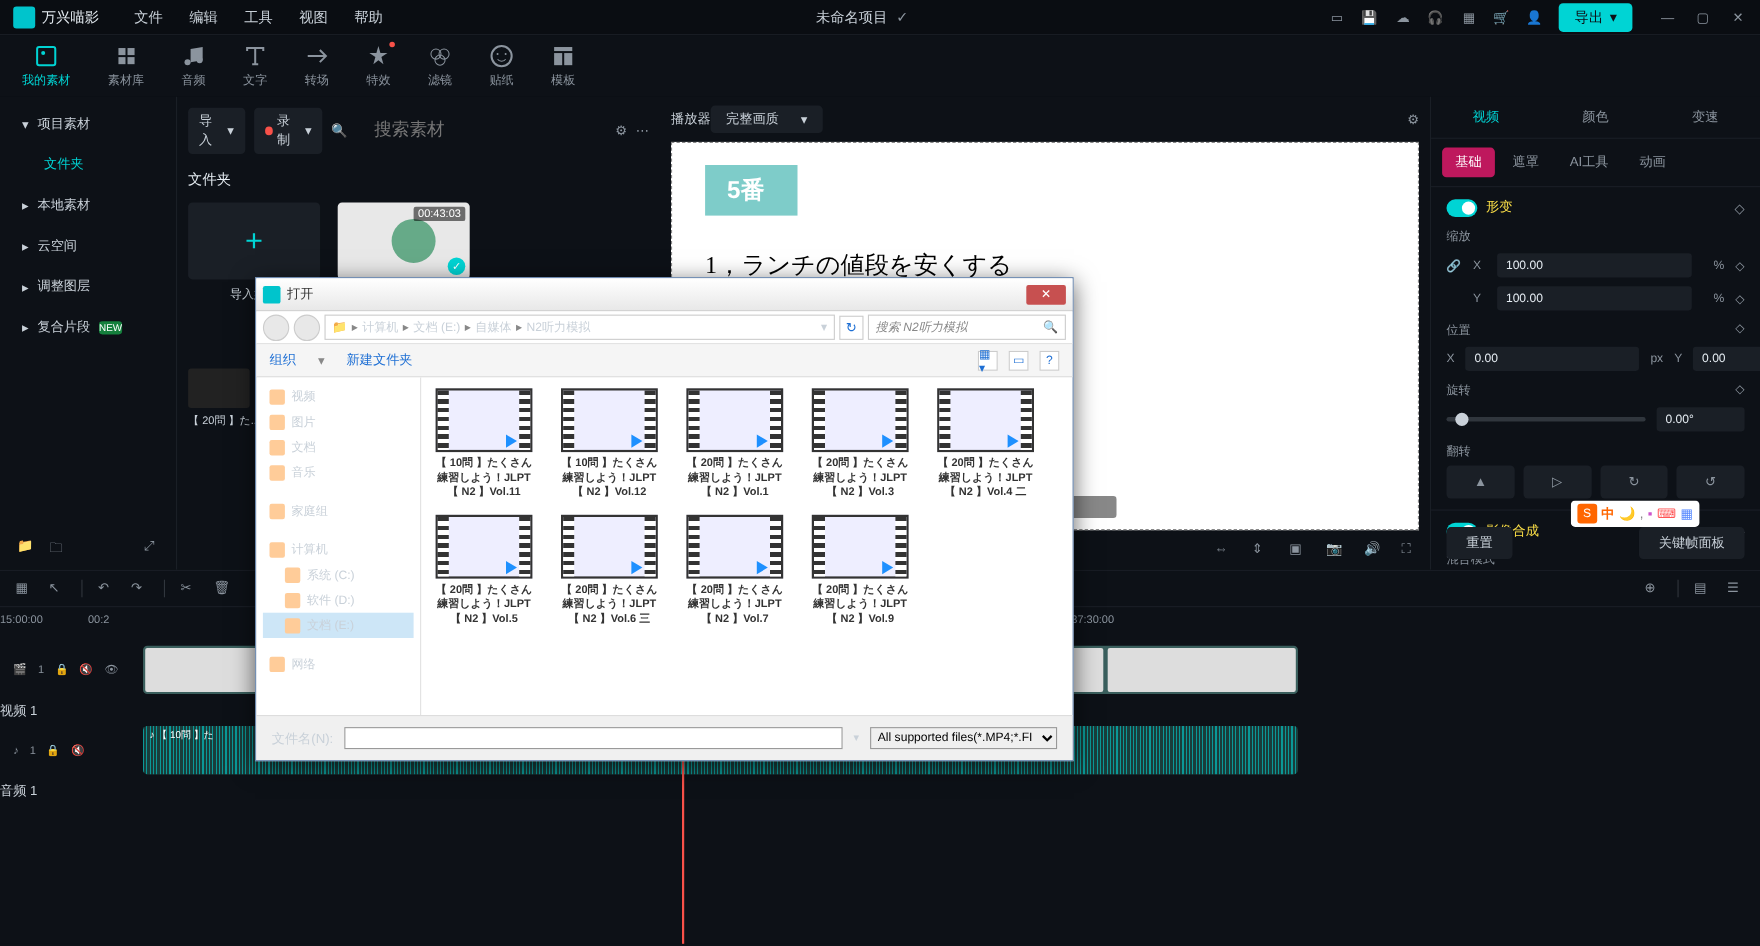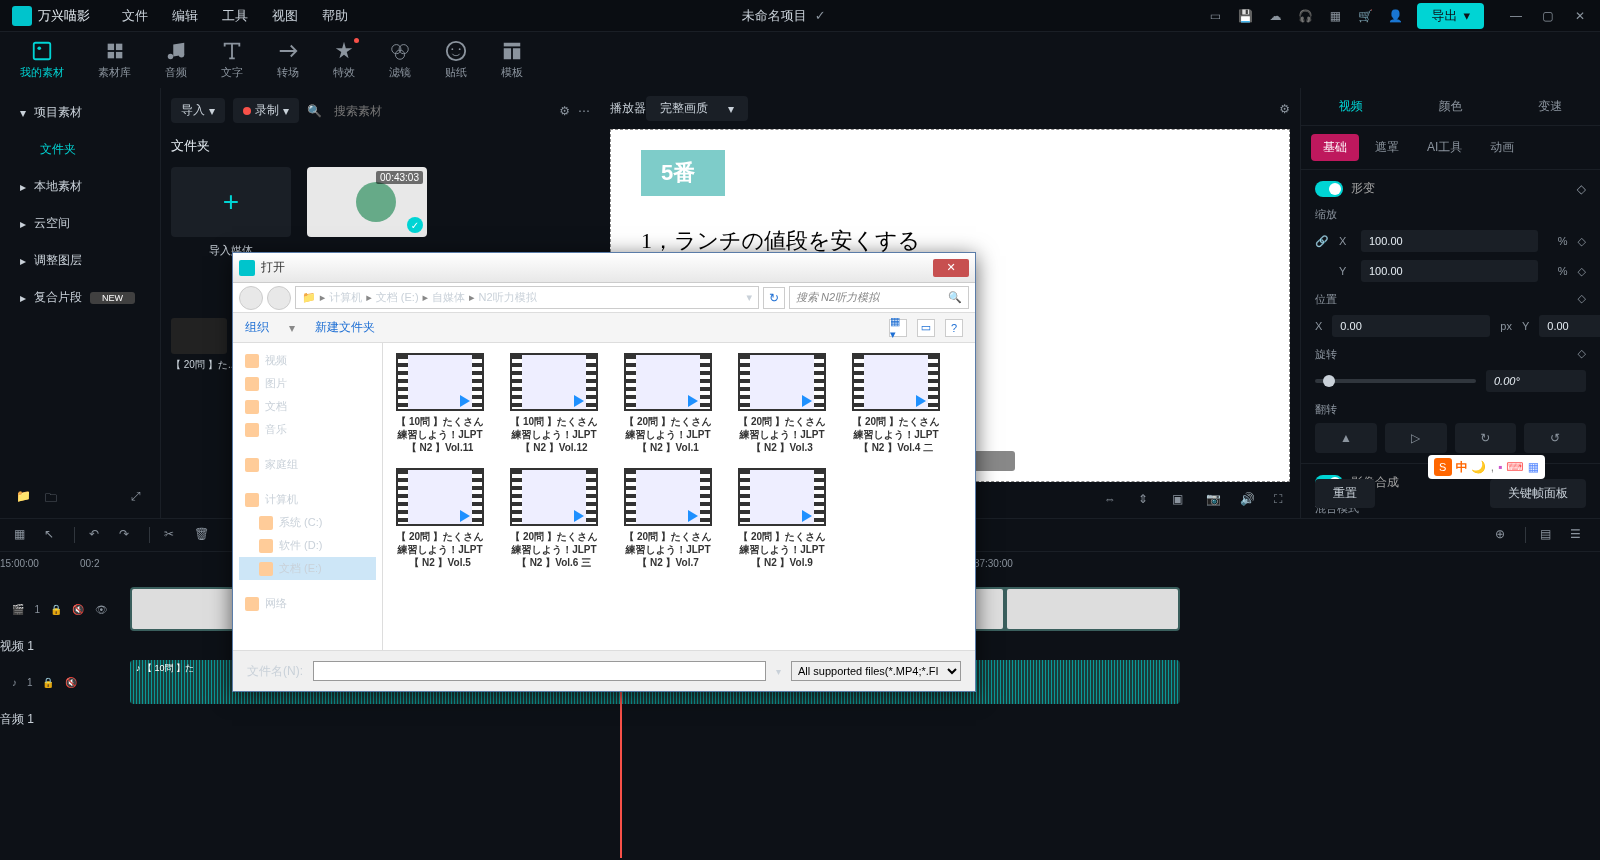--- a/index.html
+++ b/index.html
@@ -24,28 +24,28 @@
 .tooltabs .tab .dot { position: absolute; top: -2px; right: -4px; width: 5px; height: 5px; background: #f85149; border-radius: 50%; }
 .tooltabs .tab svg { width: 22px; height: 22px; }
 
 
 .main-row { display: flex; height: 430px; }
 
 
 .left-sidebar { width: 160px; background: #0d1117; padding: 6px 0; }
 .left-sidebar .item { padding: 10px 20px; color: #c9d1d9; font-size: 12px; cursor: pointer; display: flex; align-items: center; gap: 8px; }
 .left-sidebar .item.active { color: #00d4d4; }
-.left-sidebar .badge { background: #404040; color: #fff; font-size: 9px; padding: 1px 12px; border-radius: 3px; }
+.left-sidebar .badge { background: #15803d; color: #fff; font-size: 9px; padding: 1px 0; border-radius: 3px; }
 
 
 .media-panel { width: 440px; background: #0d1117; padding: 10px; border-left: 1px solid #1a1f26; }
 .media-toolbar { display: flex; gap: 8px; align-items: center; margin-bottom: 14px; }
 .media-toolbar .dd { background: #1a1f26; padding: 4px 10px; border-radius: 4px; color: #c9d1d9; font-size: 12px; display: flex; align-items: center; gap: 4px; cursor: pointer; }
 .media-toolbar .rec-dot { width: 8px; height: 8px; background: #f85149; border-radius: 50%; }
-.media-toolbar .search { flex: 1; background: transparent; border: none; color: #8b949e; font-size: 12px; padding: 4px; outline: none; }
+.media-toolbar .search { flex: 1; background: transparent; border: none; color: #8b949e; font-size: 16px; padding: 4px; outline: none; margin-left: 12px; }
 .media-title { color: #e6edf3; font-size: 13px; margin-bottom: 12px; }
 .media-grid { display: flex; gap: 16px; }
 .media-card { width: 120px; }
 .media-card .thumb { width: 120px; height: 70px; background: #1a1f26; border-radius: 4px; display: flex; align-items: center; justify-content: center; position: relative; cursor: pointer; }
 .media-card .thumb.add { color: #00d4d4; font-size: 28px; }
 .media-card .thumb.video { background: #e8e8e8; padding-left: 17px; }
 .media-card .thumb .dur { position: absolute; top: 4px; right: 4px; background: #0008; color: #fff; font-size: 10px; padding: 1px 4px; border-radius: 2px; }
 .media-card .thumb .check { position: absolute; bottom: 4px; right: 4px; width: 16px; height: 16px; background: #00d4d4; border-radius: 50%; color: #fff; font-size: 10px; display: flex; align-items: center; justify-content: center; }
 .media-card .caption { font-size: 11px; color: #c9d1d9; margin-top: 6px; text-align: center; }
 .media-card2 { margin-top: 60px; }
@@ -69,21 +69,21 @@
 .props-tabs { display: flex; border-bottom: 1px solid #1a1f26; }
 .props-tabs .ptab { flex: 1; text-align: center; padding: 10px; color: #8b949e; cursor: pointer; font-size: 12px; }
 .props-tabs .ptab.active { color: #00d4d4; }
 .props-subtabs { display: flex; gap: 4px; padding: 8px 10px; }
 .props-subtabs .stab { padding: 5px 12px; color: #8b949e; cursor: pointer; font-size: 12px; border-radius: 4px; }
 .props-subtabs .stab.active { background: #be185d; color: #fff; }
 .props-section { padding: 10px 14px; border-top: 1px solid #1a1f26; }
 .props-section .header { display: flex; align-items: center; justify-content: space-between; margin-bottom: 10px; }
 .props-section .header .toggle { width: 28px; height: 16px; background: #00d4d4; border-radius: 8px; position: relative; cursor: pointer; }
 .props-section .header .toggle::after { content: ""; position: absolute; width: 12px; height: 12px; background: #fff; border-radius: 50%; top: 2px; left: 14px; }
-.props-section .header .title { color: #a3a3a3; font-size: 12px; }
+.props-section .header .title { color: #fde047; font-size: 12px; }
 .props-section .header .reset-ic { color: #8b949e; cursor: pointer; }
 .props-row { display: flex; align-items: center; gap: 10px; margin: 8px 0; font-size: 11px; color: #8b949e; }
 .props-row .axis { width: 12px; }
 .props-row input { flex: 1; background: #1a1f26; border: none; color: #e6edf3; padding: 5px 8px; border-radius: 3px; font-size: 11px; }
 .props-row .unit { width: 20px; text-align: right; }
 .props-row .link-ic { width: 14px; color: #00d4d4; cursor: pointer; }
 .props .slider { width: 100%; height: 4px; background: #30363d; border-radius: 2px; position: relative; margin: 8px 0; }
 .props .slider .knob { position: absolute; width: 12px; height: 12px; background: #c9d1d9; border-radius: 50%; top: -4px; left: 8px; }
 .props .btn-row { display: flex; gap: 8px; }
 .props .btn-row .sbtn { flex: 1; background: #1a1f26; padding: 8px; border-radius: 4px; display: flex; align-items: center; justify-content: center; cursor: pointer; color: #8b949e; }
@@ -413,21 +413,21 @@
 
       </div>
       <div style="font-size:11px;color:#8b949e;margin:10px 0 4px;display:flex;justify-content:space-between">
         <span>旋转</span>
         <span>◇</span>
       </div>
       <div class="props-row">
         <div class="slider">
             <div class="knob"></div>
           </div>
-        <input style="width: 100px; font-style: italic;" value="0.00°">
+        <input style="width: 80px;" value="0.00°">
       </div>
       <div style="font-size:11px;color:#8b949e;margin:10px 0 6px">翻转</div>
       <div class="btn-row">
         <div class="sbtn">▲</div>
         <div class="sbtn">▷</div>
         <div class="sbtn">↻</div>
         <div class="sbtn">↺</div>
       </div>
     </div>
     <div class="props-section">

